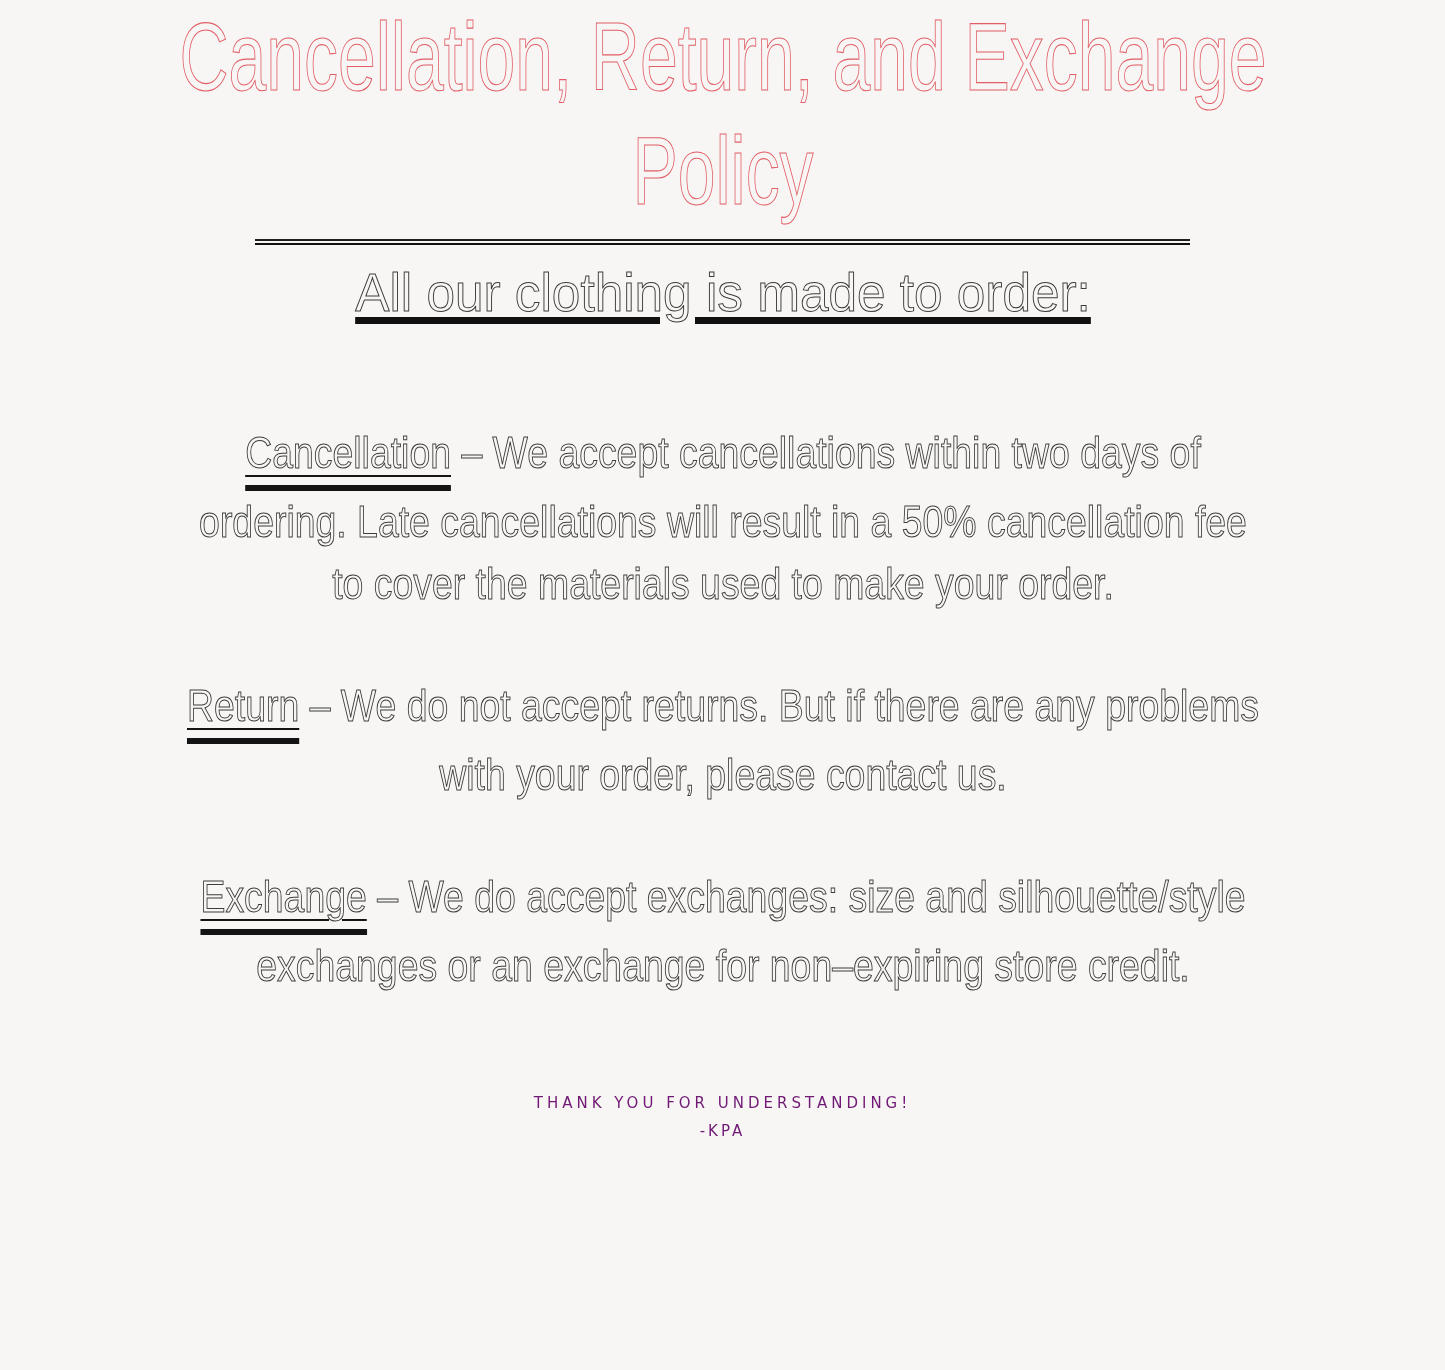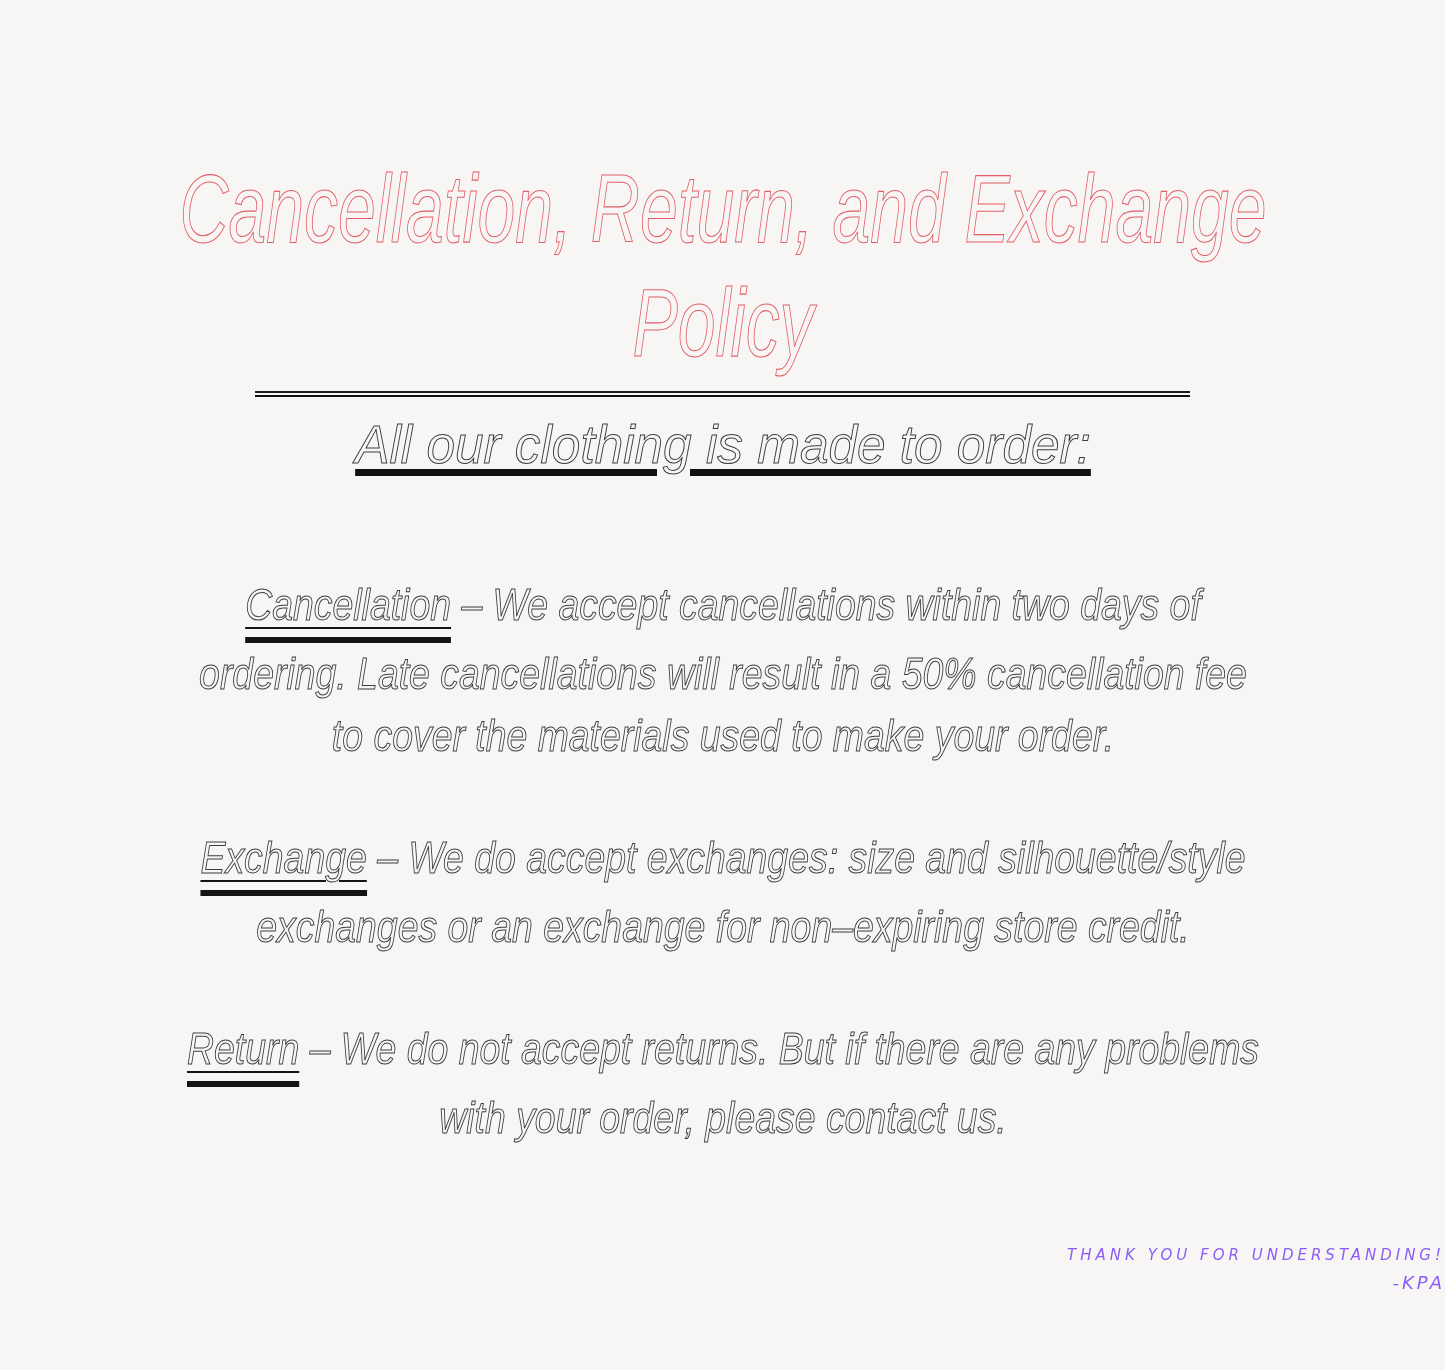--- a/index.html
+++ b/index.html
@@ -2,21 +2,21 @@
 <html><head>
 <meta charset="utf-8">
 <style>
   html, body { margin: 0; padding: 0; }
   body {
     width: 1445px; height: 1370px;
     background: #f7f6f4;
     overflow: hidden;
     font-family: "Liberation Sans", sans-serif;
   }
-  .poster { width: 100%; height: 100%; padding-top: 152px; box-sizing: border-box; font-style: italic; }
+  .poster { width: 100%; height: 100%; box-sizing: border-box; }
 
   
   .line {
     display: block;
     width: max-content;
     white-space: pre;
     position: relative;
     left: 50%;
     transform: translateX(-50%) scaleX(var(--cx, 0.85));
   }
@@ -67,30 +67,30 @@
   .keyword {
     display: inline-block;
     text-decoration: underline;
     text-decoration-thickness: 2px;
     text-underline-offset: 7px;
     text-decoration-color: #141414;
     border-bottom: 6px solid #141414;
     padding-bottom: 1px;
   }
 
-  .footer { margin-top: 92px; text-align: right; color: #8b5cf6; }
+  .footer { margin-top: 92px; text-align: center; color: #701a75; }
   .footer-line1 {
     font-family: "DejaVu Sans", sans-serif;
     font-size: 15px;
     letter-spacing: 4px;
     line-height: 29px;
   }
   .footer-line2 {
     font-family: "DejaVu Sans", sans-serif;
-    font-size: 18px;
+    font-size: 15px;
     letter-spacing: 3px;
     line-height: 26px;
   }
 </style>
 </head>
 <body>
 
 <div class="poster">
 
   <header>
@@ -102,27 +102,27 @@
 
   <div class="line subtitle hairline">All our clothing is made to order:</div>
 
   <section class="policy-section">
     <div class="line body-line hairline"><span class="keyword">Cancellation</span><span> – We accept cancellations within two days of</span></div>
     <div class="line body-line hairline">ordering. Late cancellations will result in a 50% cancellation fee</div>
     <div class="line body-line hairline">to cover the materials used to make your order.</div>
   </section>
 
   <section class="policy-section">
-    <div class="line body-line hairline"><span class="keyword">Exchange</span><span> – We do accept exchanges: size and silhouette/style</span></div>
-    <div class="line body-line hairline">exchanges or an exchange for non–expiring store credit.</div>
+    <div class="line body-line hairline"><span class="keyword">Return</span><span> – We do not accept returns. But if there are any problems</span></div>
+    <div class="line body-line hairline">with your order, please contact us.</div>
   </section>
 
   <section class="policy-section">
-    <div class="line body-line hairline"><span class="keyword">Return</span><span> – We do not accept returns. But if there are any problems</span></div>
-    <div class="line body-line hairline">with your order, please contact us.</div>
+    <div class="line body-line hairline"><span class="keyword">Exchange</span><span> – We do accept exchanges: size and silhouette/style</span></div>
+    <div class="line body-line hairline">exchanges or an exchange for non–expiring store credit.</div>
   </section>
 
   <footer class="footer">
     <div class="footer-line1">THANK YOU FOR UNDERSTANDING!</div>
     <div class="footer-line2">-KPA</div>
   </footer>
 
 </div>
 
 </body></html>

